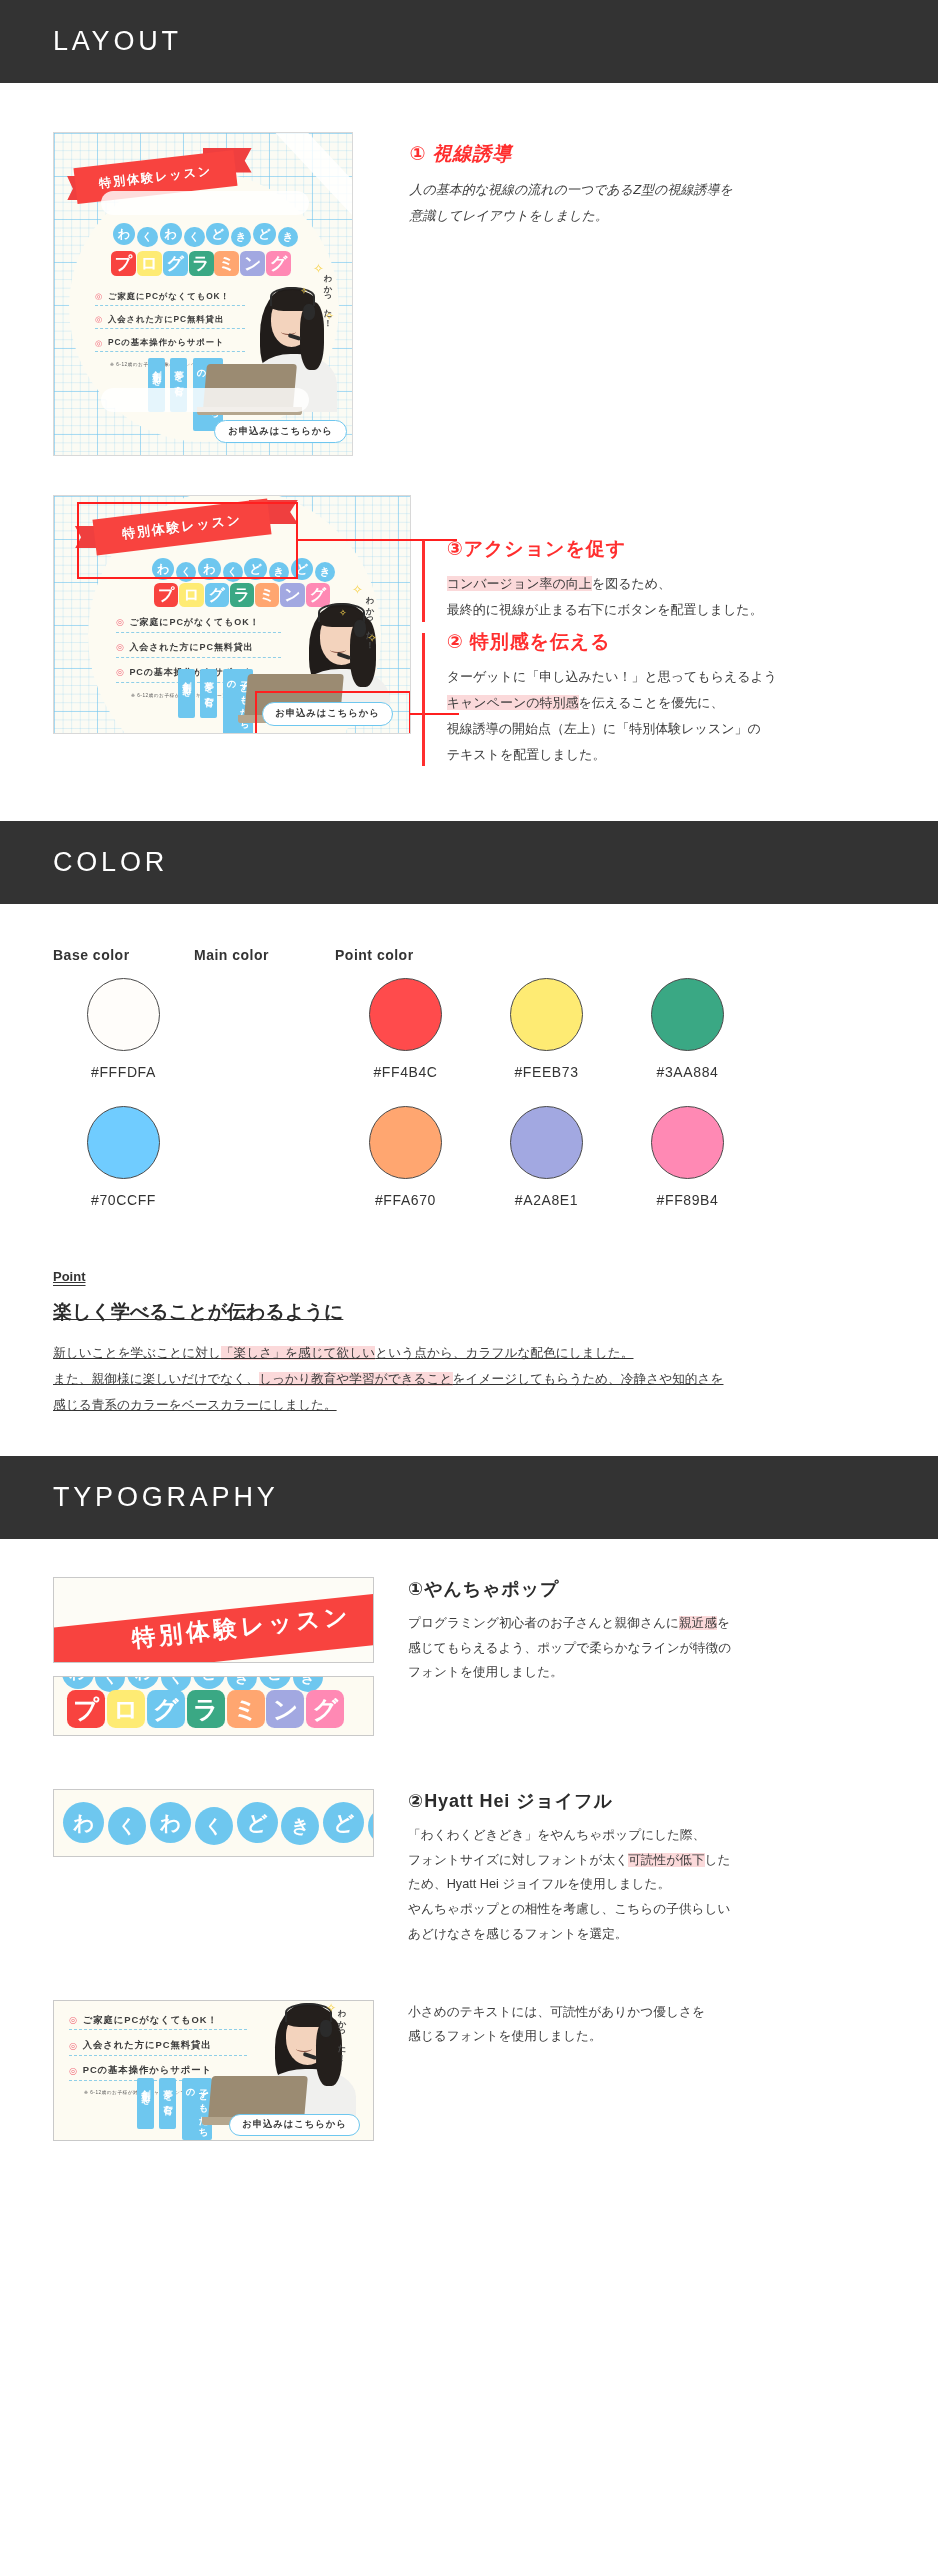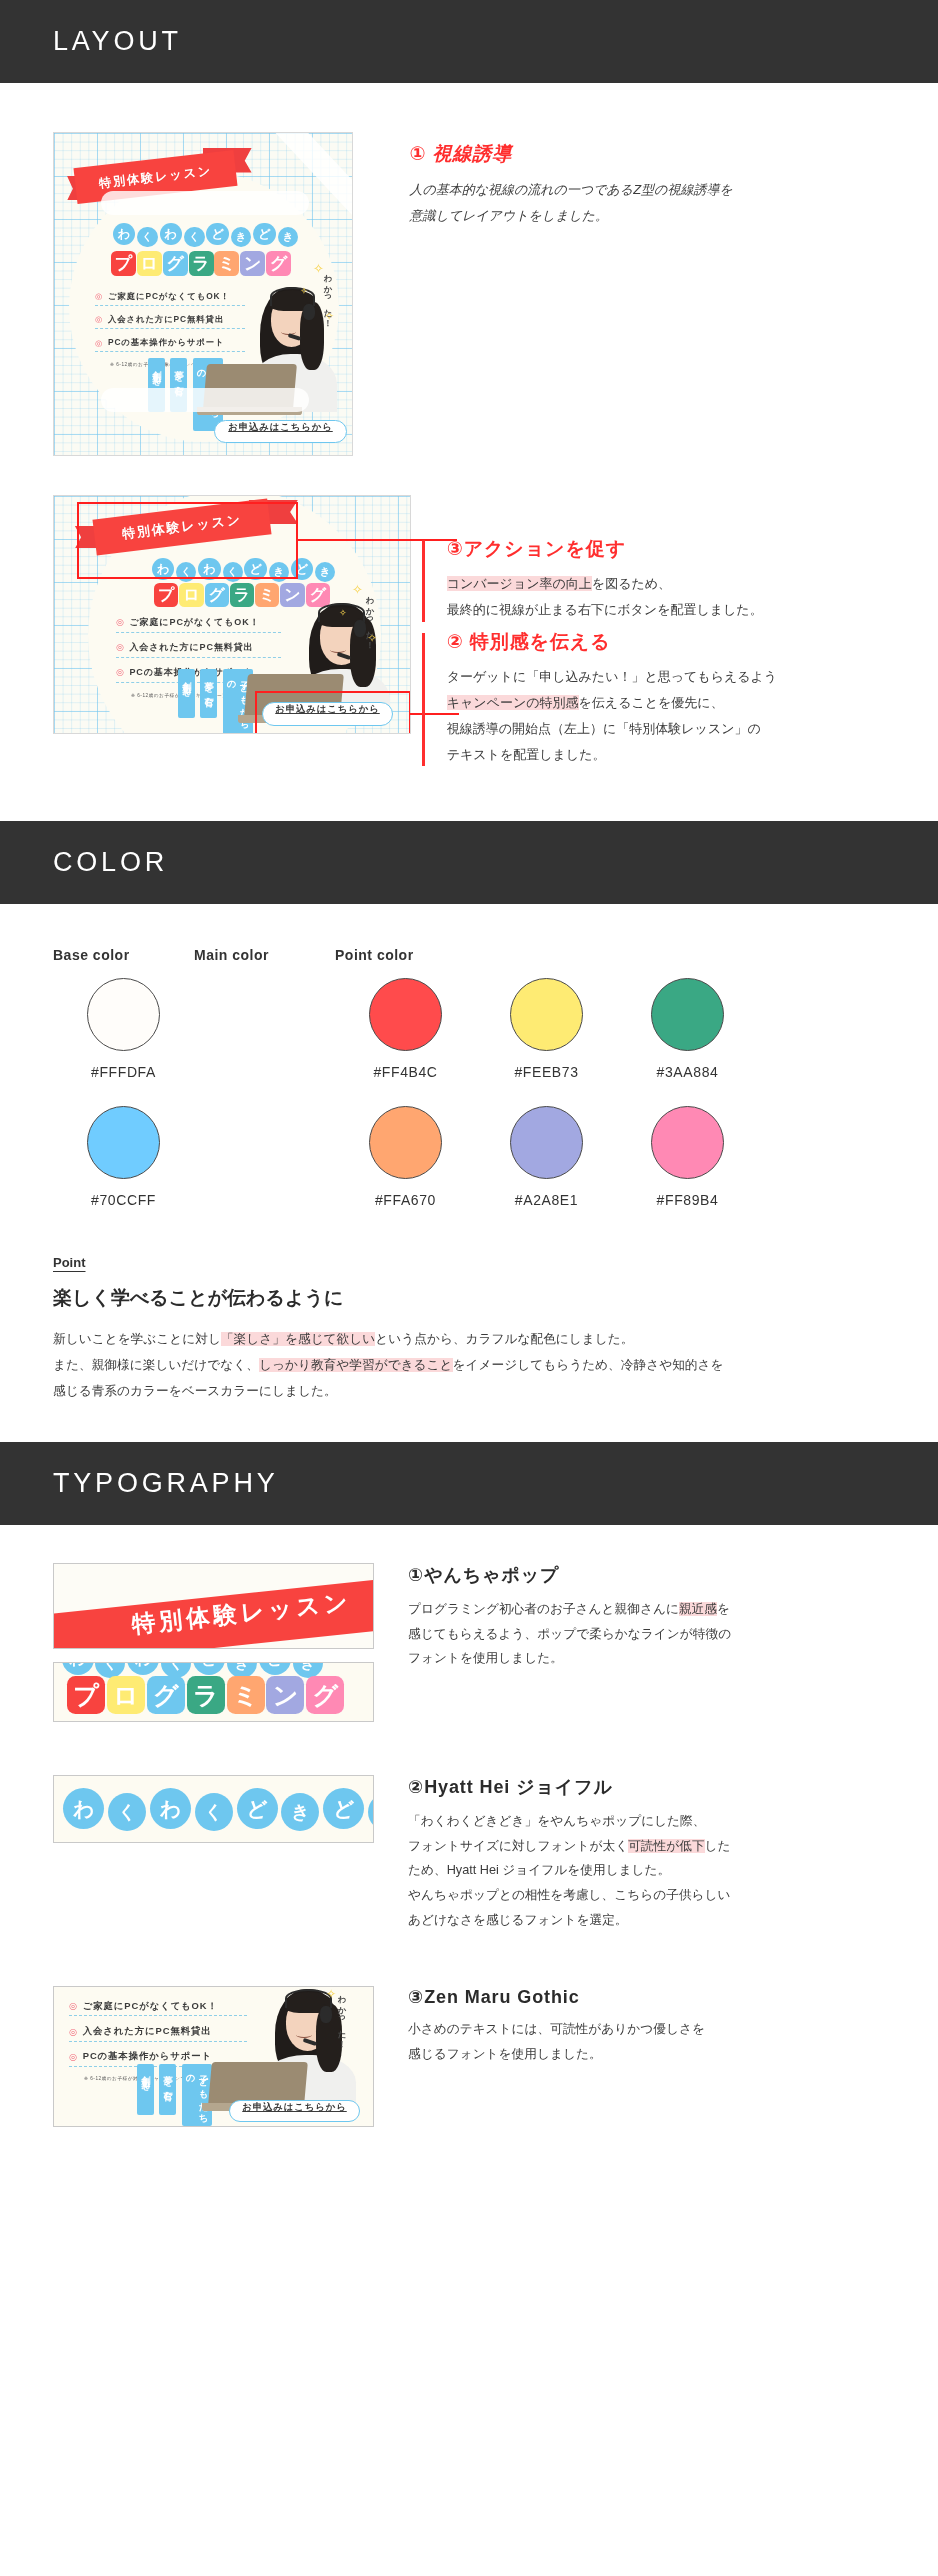--- a/index.html
+++ b/index.html
@@ -166,24 +166,23 @@
     padding:4.7px 1.9px;
     border-radius:1.9px;
   }
 
   
   .cta {
     position:absolute;
     background:#ffffff;
     border:1.9px solid #6ec7ef;
     border-radius:937px;
-    display:flex; justify-content:center;
+    display:flex; align-items:center; justify-content:center;
     color:#3b3b3b; font-weight:700; letter-spacing:0.9px;
     white-space:nowrap;
-    text-decoration:underline;
   }
 
   
   .kid { position:absolute; overflow:hidden; }
   .kid .hair-back { position:absolute; background:#201c1a; border-radius:48% 48% 40% 40%; }
   .kid .body { position:absolute; background:#f0f0ee; border-radius:46% 46% 8% 8%; }
   .kid .face { position:absolute; background:#f3d3bd; border-radius:46% 46% 52% 52%; }
   .kid .fringe { position:absolute; background:#241f1c; border-radius:50% 50% 30% 30%; }
   .kid .hair-side { position:absolute; background:#241f1c; border-radius:40%; }
   .kid .smile { position:absolute; border-bottom:1.9px solid #8a5140; border-radius:0 0 60% 60%; }
@@ -234,21 +233,21 @@
     border:0.9px solid #4a4a4a;
   }
   .sw .hex {
     margin-top:13px;
     font-size:14px; color:#333; letter-spacing:0.6px;
     font-family:"Liberation Sans","DejaVu Sans",sans-serif;
   }
   .sw-spacer { width:141px; }
   .sw-row-2 { margin-top:26px;justify-content:flex-end; }
 
-  .point-block { margin-top:47px; }
+  .point-block { margin-top:61px;text-decoration:underline; }
   .point-label {
     font-size:13px; font-weight:700; color:#333;
     text-decoration:underline; text-underline-offset:3.8px;
     margin-bottom:15px;
   }
   .point-headline {
     font-size:19px; font-weight:700; color:#2b2b2b;
     margin:0 0 15px 0;
   }
   .point-body { font-size:12.7px; line-height:2.05; color:#3b3b3b; margin:0; }
@@ -679,20 +678,19 @@
 
       <div class="spark" style="left:272px;top:0;font-size:12.2px;">✧</div>
       <div class="wakatta" style="left:282px;top:1.9px;font-size:8.4px;">わかった！</div>
 
       <div class="cta" style="left:175px;top:113px;width:131px;height:22.5px;font-size:9.4px;">
         <span>お申込みはこちらから</span>
       </div>
     </div>
   </div>
   <div class="type-notes">
-    <h3 class="type-title">③Zen Maru Gothic</h3>
     <p class="type-body">
       <span>小さめのテキストには、可読性がありかつ優しさを</span><br>
       <span>感じるフォントを使用しました。</span>
     </p>
   </div>
 </div>
 
 
 </body></html>

